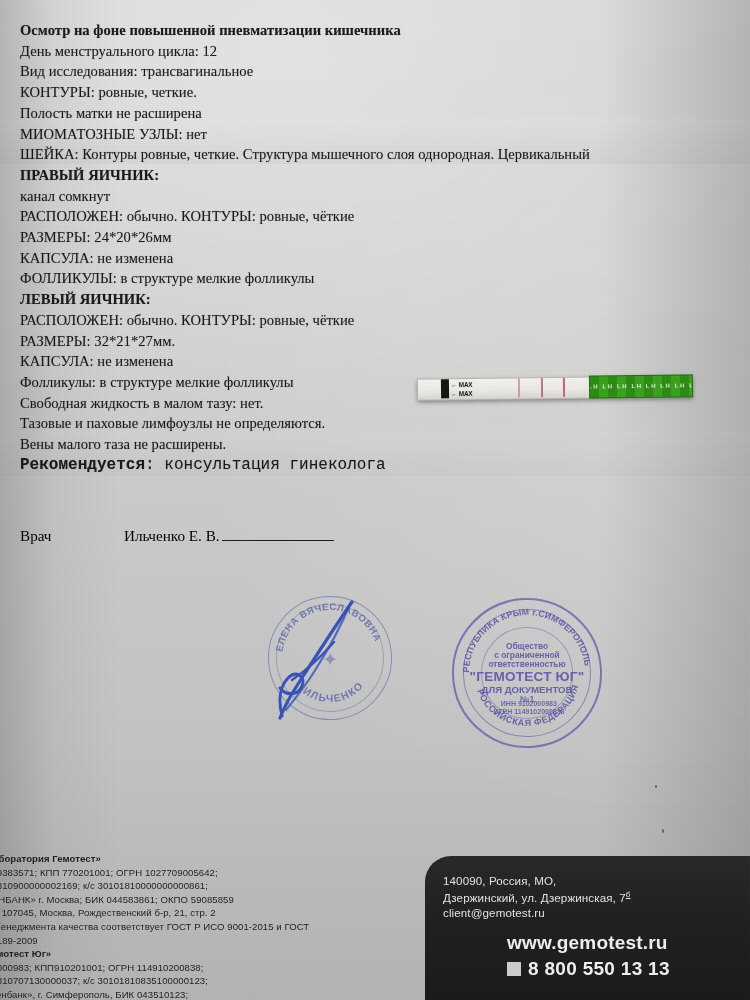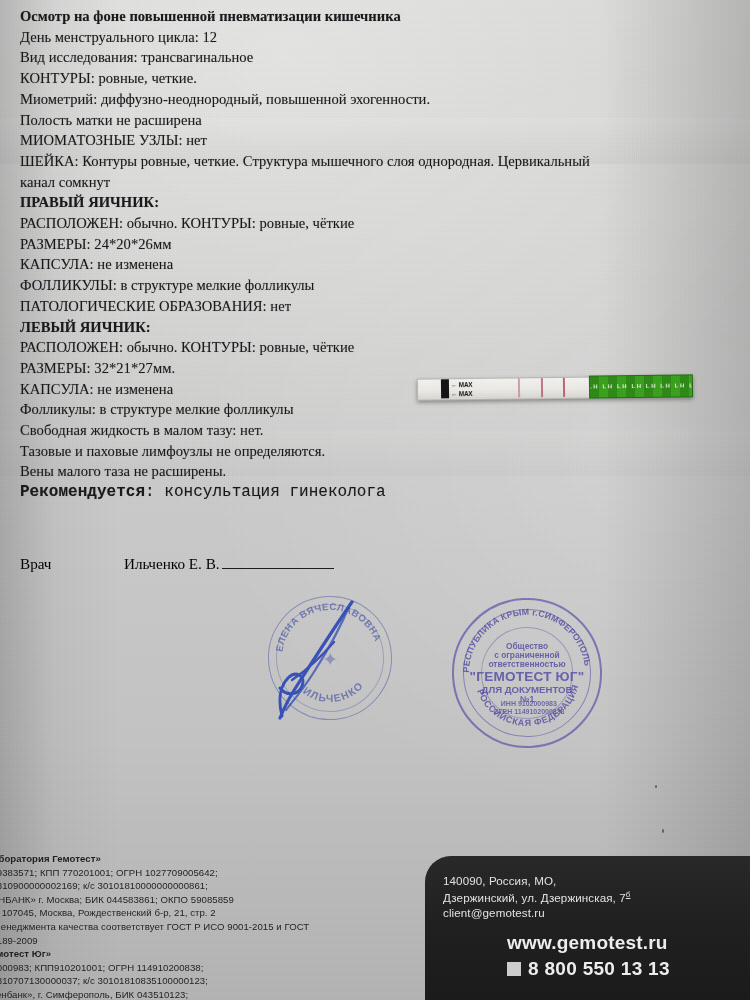--- a/index.html
+++ b/index.html
@@ -53,21 +53,21 @@
     opacity: 0.26;
     background-image:
       repeating-linear-gradient(0deg, rgba(0,0,0,0.05) 0 1px, rgba(255,255,255,0.04) 1px 2px),
       repeating-linear-gradient(90deg, rgba(0,0,0,0.04) 0 1px, rgba(255,255,255,0.03) 1px 2px);
   }
 
   
   .report {
     position: absolute;
     left: 20px;
-    top: 6px;
+    top: 20px;
     width: 712px;
   }
   .line {
     color: #17181a;
     font-size: 14.6px;
     line-height: 20.7px;
     white-space: nowrap;
     letter-spacing: 0.02px;
     text-shadow: 0 0 1px rgba(60,60,60,0.35);
   }
@@ -372,31 +372,29 @@
   <div class="paper-crease" style="top:118px"></div>
   <div class="paper-crease" style="top:430px;opacity:.35"></div>
   <div class="paper-shade-left"></div>
   <div class="paper-shade-right"></div>
 
   <div class="report">
     <div class="line bold">Осмотр на фоне повышенной пневматизации кишечника</div>
     <div class="line">День менструального цикла: 12</div>
     <div class="line">Вид исследования: трансвагинальное</div>
     <div class="line">КОНТУРЫ: ровные,  четкие.</div>
-    <div class="line">Миометрий: диффузно-неоднородный, повышенной эхогенности.</div>
     <div class="line">Полость матки не расширена</div>
     <div class="line">МИОМАТОЗНЫЕ УЗЛЫ: нет</div>
     <div class="line" style="font-weight:normal">ШЕЙКА: Контуры ровные, четкие. Структура мышечного слоя однородная. Цервикальный</div>
+    <div class="line bold">ПРАВЫЙ ЯИЧНИК:</div>
     <div class="line">канал сомкнут</div>
-    <div class="line bold">ПРАВЫЙ ЯИЧНИК:</div>
     <div class="line">РАСПОЛОЖЕН: обычно. КОНТУРЫ: ровные, чёткие</div>
     <div class="line">РАЗМЕРЫ: 24*20*26мм</div>
     <div class="line">КАПСУЛА: не изменена</div>
     <div class="line">ФОЛЛИКУЛЫ: в структуре мелкие фолликулы</div>
-    <div class="line"> ПАТОЛОГИЧЕСКИЕ ОБРАЗОВАНИЯ: нет</div>
     <div class="line bold">ЛЕВЫЙ ЯИЧНИК:</div>
     <div class="line">РАСПОЛОЖЕН: обычно. КОНТУРЫ: ровные, чёткие</div>
     <div class="line">РАЗМЕРЫ: 32*21*27мм.</div>
     <div class="line">КАПСУЛА: не изменена</div>
     <div class="line">Фолликулы: в структуре мелкие фолликулы</div>
     <div class="line">Свободная жидкость в малом тазу: нет.</div>
     <div class="line"> Тазовые и паховые лимфоузлы не определяются.</div>
     <div class="line">Вены малого таза не расширены.</div>
 
 

